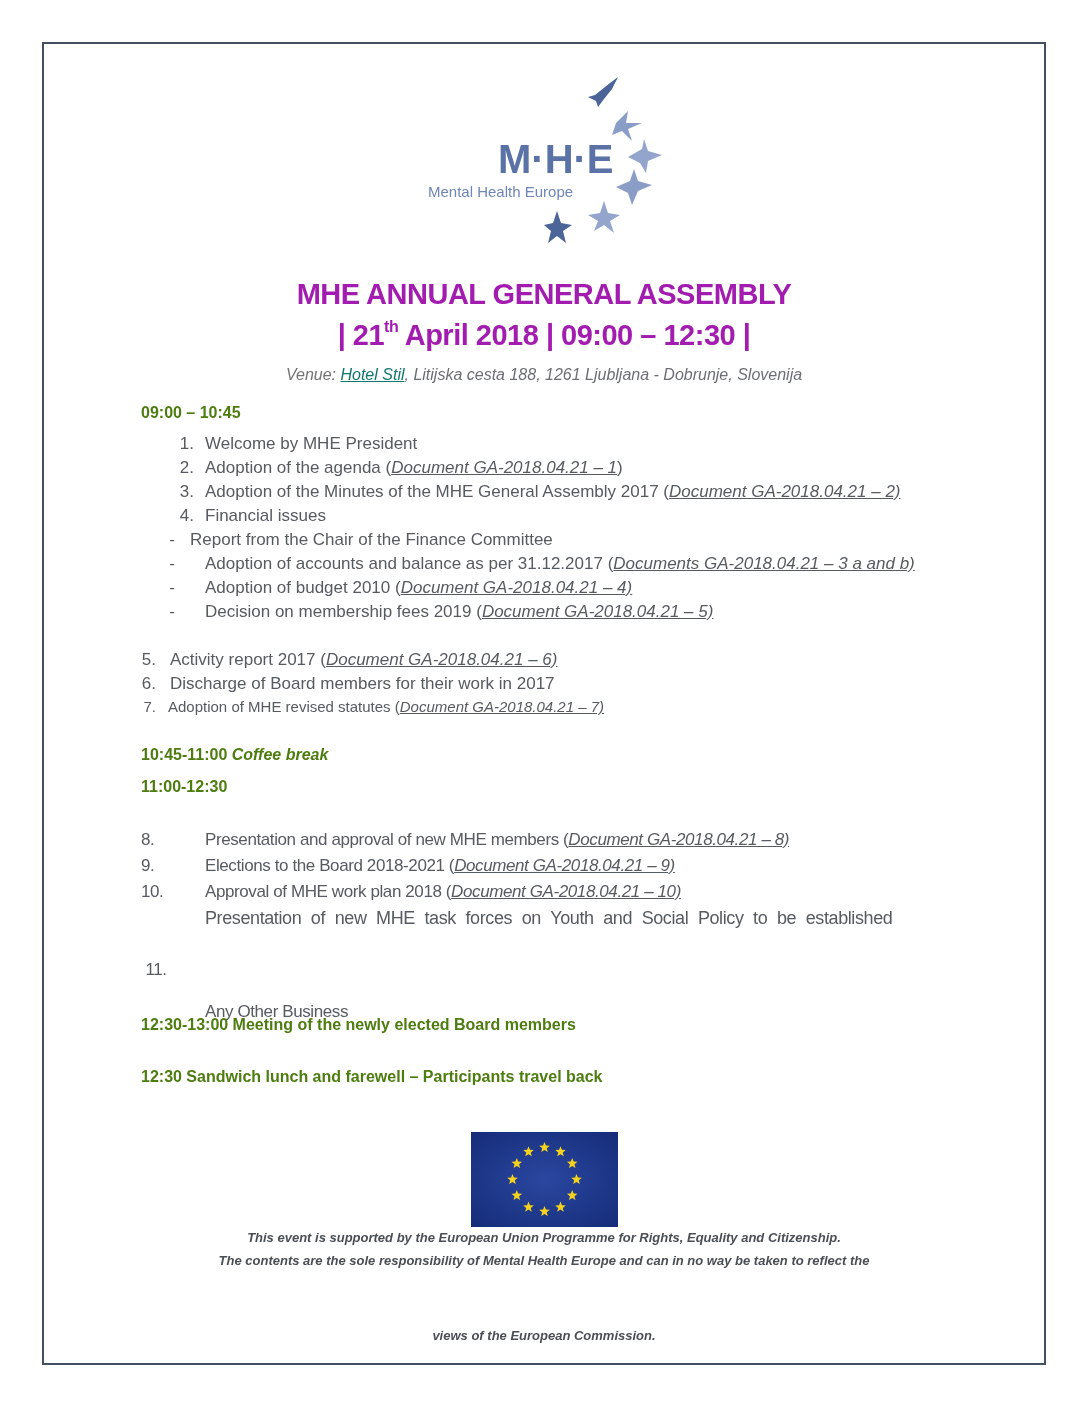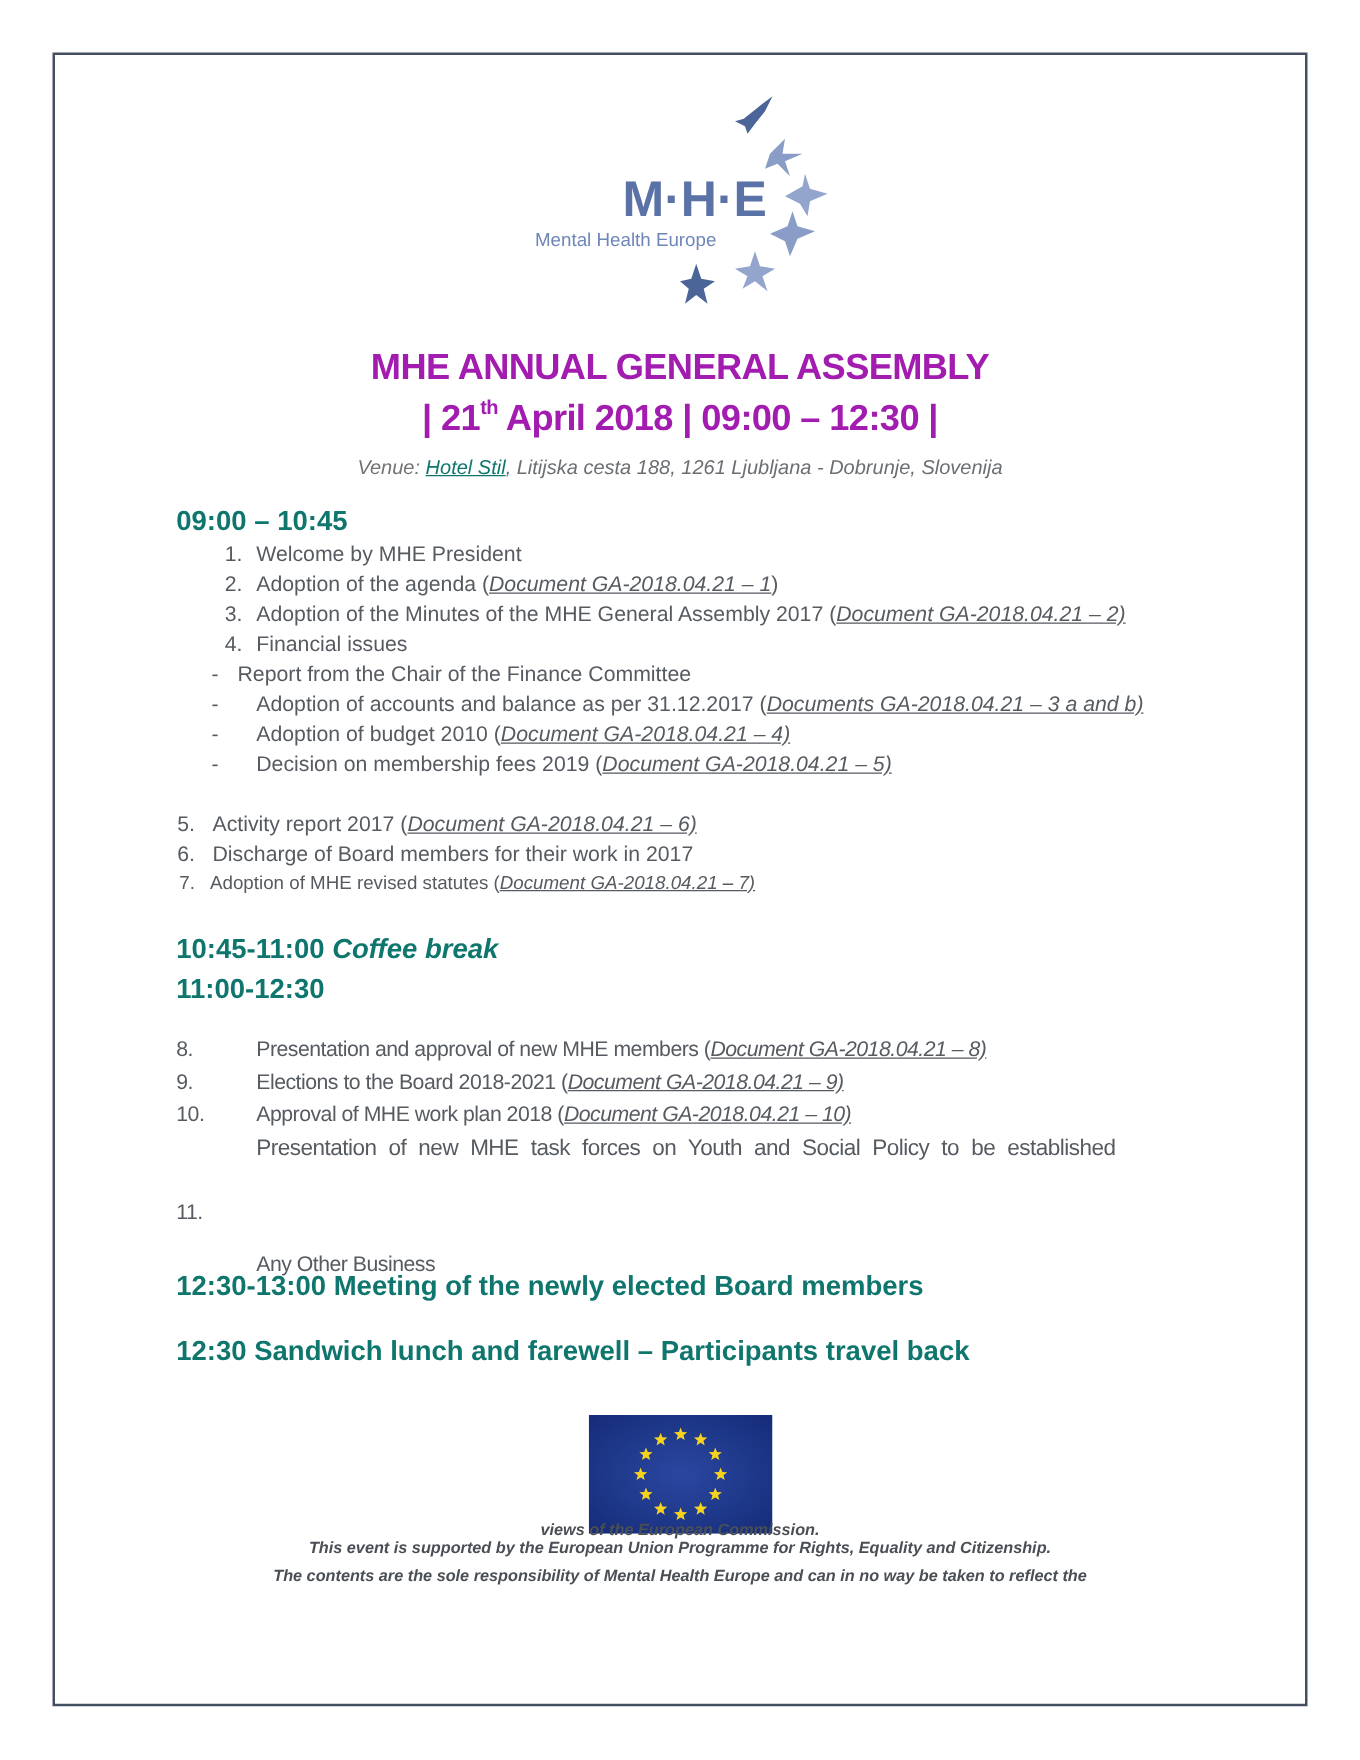--- a/index.html
+++ b/index.html
@@ -21,21 +21,21 @@
     .t1 { top: 278px; }
     .t2 { top: 318px; }
     .t2 sup { font-size: 16px; vertical-align: 13px; }
     .venue {
       position: absolute; top: 366px; left: 0; width: 1088px; text-align: center;
       font-size: 16px; font-style: italic; color: #6b6f74;
     }
     .venue .lbl { color: #737373; }
     .venue a { color: #0f766e; text-decoration: underline; }
     .sect {
-      position: absolute; left: 141px; font-weight: bold; color: #0f766e; font-size: 22px;
+      position: absolute; left: 141px; font-weight: bold; color: #4d7c0f; font-size: 16px;
     }
     .row { position: absolute; font-size: 17px; color: #565b61; white-space: nowrap; }
     .row .num { position: absolute; text-align: right; }
     .row .txt { position: absolute; }
     .row i { font-style: italic; text-decoration: underline; }
     .narrow { font-size: 17px; letter-spacing: -0.4px; }
     .footer-text {
       position: absolute; left: 0; width: 1088px; text-align: center;
       font-size: 13px; font-weight: bold; font-style: italic; color: #4a4f55;
     }
@@ -125,21 +125,21 @@
     </div>
     <div class="row narrow" style="top: 882px; left: 0px;">
       <span class="num" style="left: 141px; width: 30px; text-align: left;">10.</span>
       <span class="txt" style="left: 205px;"><span>Approval of MHE work plan 2018 (</span><i>Document GA-2018.04.21 – 10)</i></span>
     </div>
     <div class="row narrow" style="top: 908px; left: 0px;">
       <span class="num" style="left: 141px; width: 30px; text-align: left;"></span>
       <span class="txt" style="left: 205px; word-spacing: 5px; font-size: 18px;"><span>Presentation of new MHE task forces on Youth and Social Policy to be established</span></span>
     </div>
     <div class="row narrow" style="top: 960px; left: 0px;">
-      <span class="num" style="left: 141px; width: 30px; text-align: left;">11.</span>
+      <span class="num" style="left: 141px; width: 30px; text-align: center;">11.</span>
       <span class="txt" style="left: 205px; margin-top: 42px;"><span>Any Other Business</span></span>
     </div>
   </div>
 
 <div class="sect" style="top:746px;"><span>10:45-11:00 </span><i>Coffee break</i></div>
 <div class="sect" style="top:778px;">11:00-12:30</div>
 <div class="sect" style="top:1016px;">12:30-13:00 Meeting of the newly elected Board members</div>
 <div class="sect" style="top:1068px;">12:30 Sandwich lunch and farewell – Participants travel back</div>
 
 <svg class="eu-flag" viewBox="0 0 147 95">
@@ -161,13 +161,13 @@
       <polygon points="57.50,69.61 58.91,73.27 62.83,73.48 59.78,75.95 60.79,79.74 57.50,77.61 54.21,79.74 55.22,75.95 52.17,73.48 56.09,73.27" fill="#f5d21e"></polygon>
       <polygon points="45.79,57.90 47.20,61.56 51.11,61.77 48.07,64.24 49.08,68.03 45.79,65.90 42.50,68.03 43.50,64.24 40.46,61.77 44.38,61.56" fill="#f5d21e"></polygon>
       <polygon points="41.50,41.90 42.91,45.56 46.83,45.77 43.78,48.24 44.79,52.03 41.50,49.90 38.21,52.03 39.22,48.24 36.17,45.77 40.09,45.56" fill="#f5d21e"></polygon>
       <polygon points="45.79,25.90 47.20,29.56 51.11,29.77 48.07,32.24 49.08,36.03 45.79,33.90 42.50,36.03 43.50,32.24 40.46,29.77 44.38,29.56" fill="#f5d21e"></polygon>
       <polygon points="57.50,14.19 58.91,17.85 62.83,18.06 59.78,20.53 60.79,24.32 57.50,22.19 54.21,24.32 55.22,20.53 52.17,18.06 56.09,17.85" fill="#f5d21e"></polygon>
     </g>
 </svg>
 
 <div class="footer-text" style="top:1230px;">This event is supported by the European Union Programme for Rights, Equality and Citizenship.</div>
 <div class="footer-text" style="top:1253px;">The contents are the sole responsibility of Mental Health Europe and can in no way be taken to reflect the</div>
-<div class="footer-text" style="top:1216px;font-style:italic;">views of the European Commission.</div>
+<div class="footer-text" style="top:1328px;font-style:italic;">views of the European Commission.</div>
 
 </body></html>

